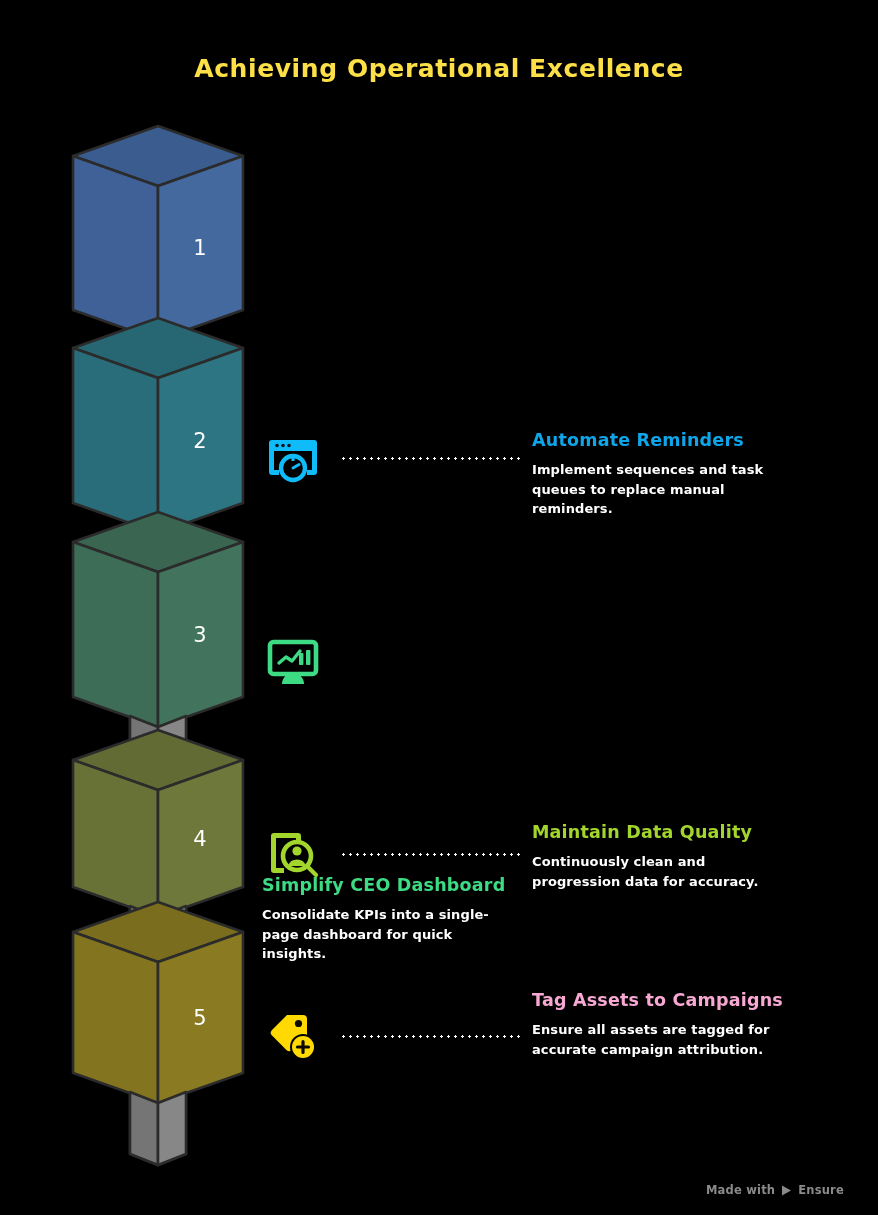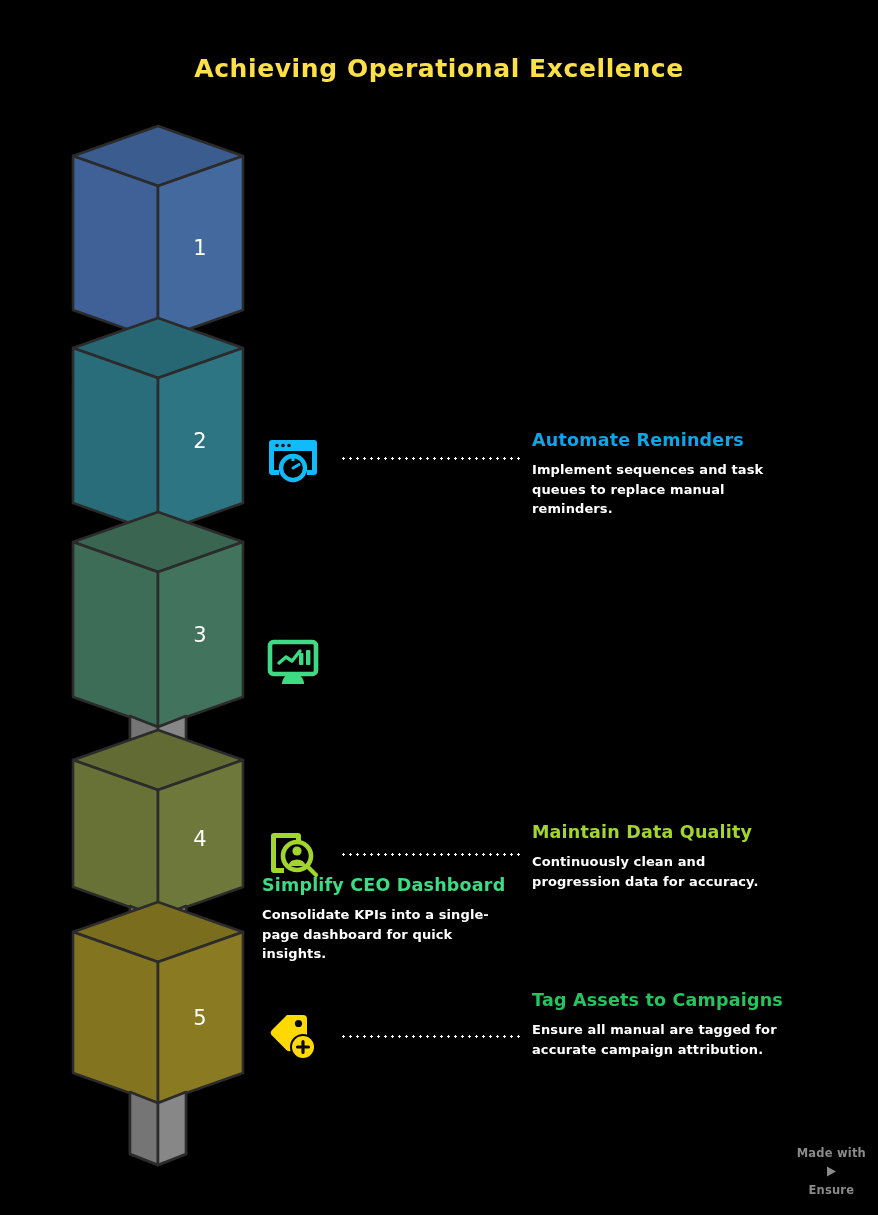--- a/index.html
+++ b/index.html
@@ -105,30 +105,29 @@
     line-height: 1.48;
     color: #ffffff;
     letter-spacing: 0.1px;
     max-width: 246px;
     font-family: "DejaVu Sans", sans-serif;
   }
 
   
   #watermark {
     position: absolute;
-    right: 12px;
+    right: 34px;
     bottom: 18px;
     display: flex;
     align-items: center;
     gap: 5px;
     color: #8a8a8a;
     font-size: 11.5px;
     font-weight: 700;
     letter-spacing: 0.2px;
-    flex-direction: column;
   }
   #watermark .wm-logo { display: block; }
 </style>
 </head>
 <body>
 
 <div id="page-title">Achieving Operational Excellence</div>
 
 <div id="tower">
   <svg width="300" height="1215" viewBox="0 0 300 1215">
@@ -239,22 +238,22 @@
     <circle cx="31.5" cy="13.5" r="3.6" fill="#0b0b00"></circle>
     <circle cx="36" cy="37" r="13" fill="#000000"></circle>
     <circle cx="36" cy="37" r="11" fill="#ffd900"></circle>
     <path d="M36 31.5 v11 M30.5 37 h11" stroke="#0b0b00" stroke-width="3.2" stroke-linecap="round"></path>
         </svg>
     </div>
     <div class="step-connector">
       <div class="dots"></div>
     </div>
     <div class="step-text" style="margin-top: -15px;">
-      <div class="step-title" style="color: #22c55e;">Tag Assets to Campaigns</div>
-      <div class="step-desc">Ensure all manual are tagged for accurate campaign attribution.</div>
+      <div class="step-title" style="color: #f9a8d4;">Tag Assets to Campaigns</div>
+      <div class="step-desc">Ensure all assets are tagged for accurate campaign attribution.</div>
     </div>
   </div>
 
 </div>
 
 <div id="watermark">
   <span>Made with</span>
   <svg class="wm-logo" width="13" height="13" viewBox="0 0 13 13">
     <path d="M2 1.5 L11 6.5 L2 11.5 Z" fill="#8a8a8a"></path>
   </svg>

